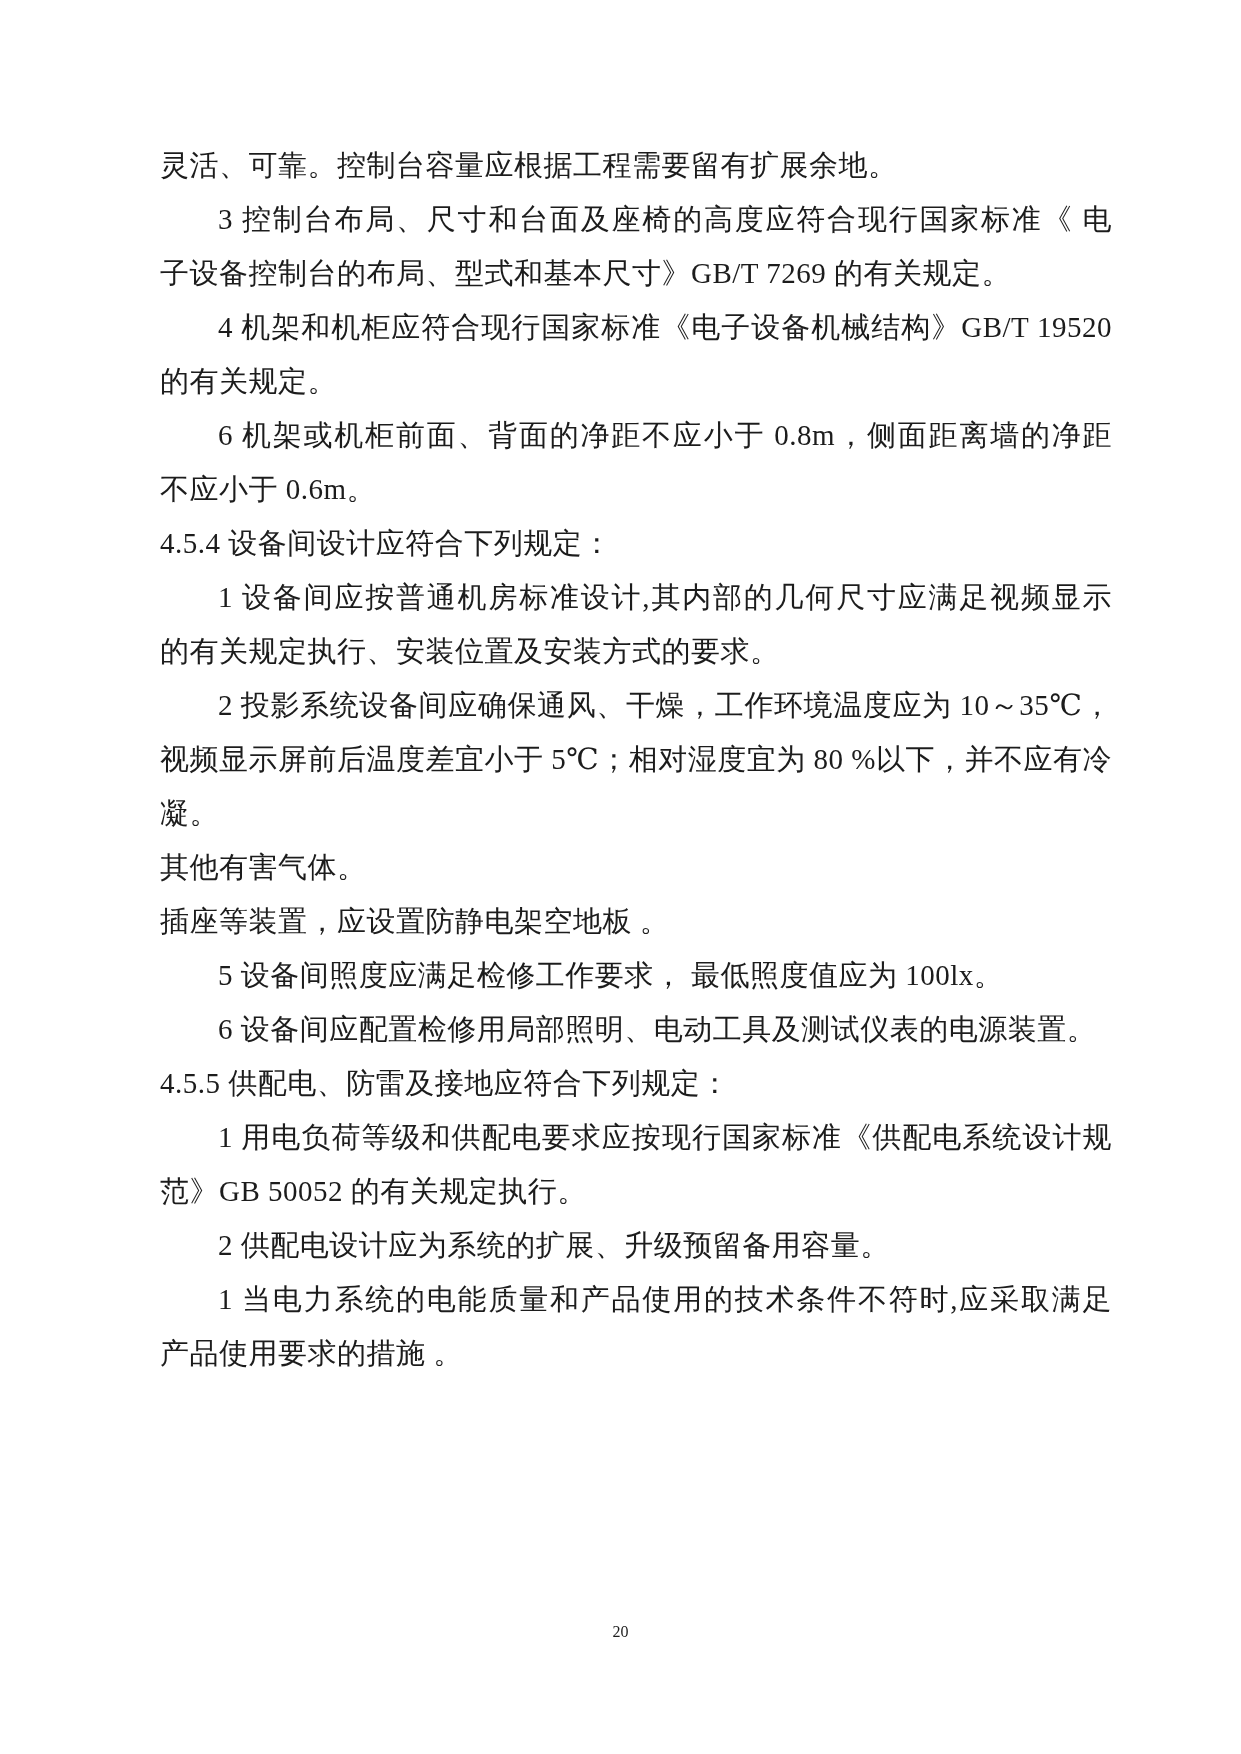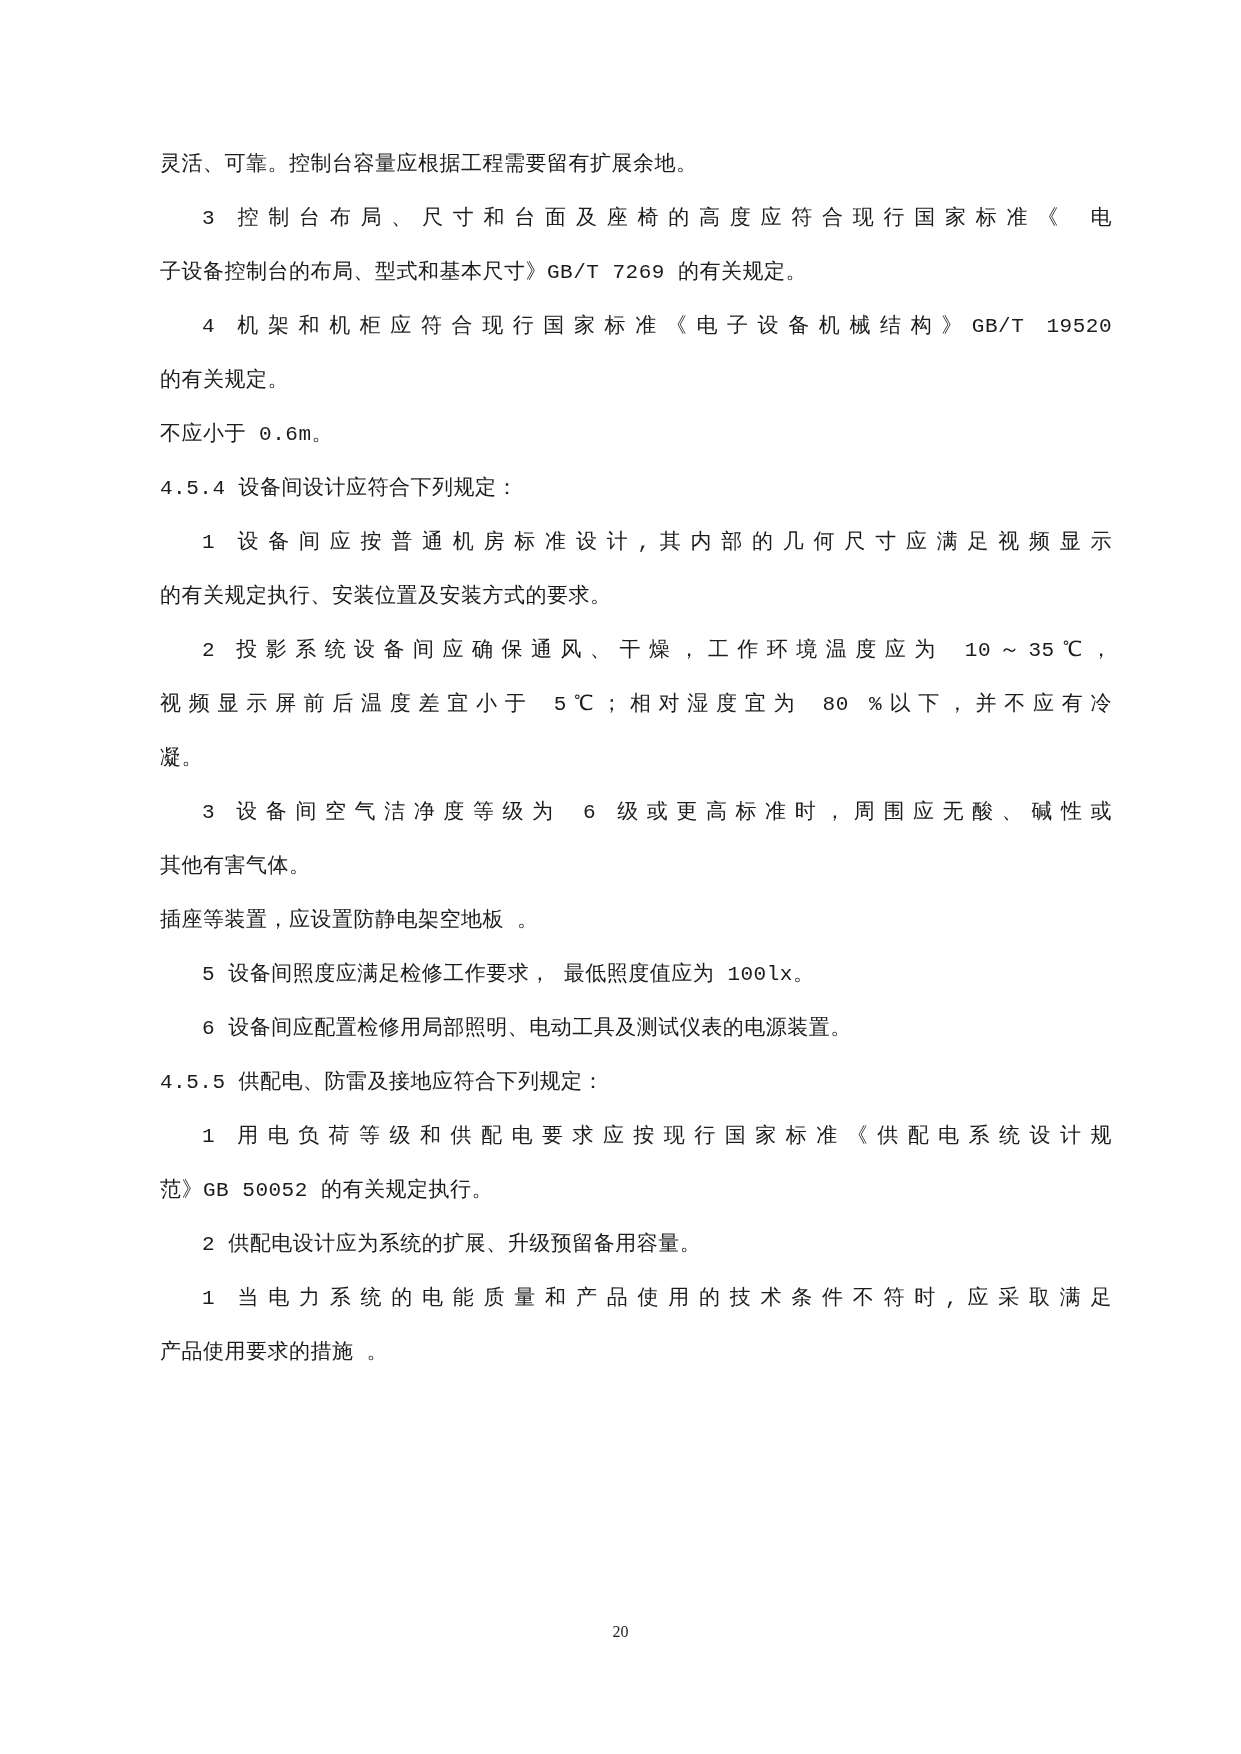--- a/index.html
+++ b/index.html
@@ -16,26 +16,25 @@
     color: #1c1c1c;
     overflow: hidden;
   }
   .text-block {
     position: absolute;
     top: 138px;
     left: 160px;
     width: 952px;
   }
   .line {
-    font-size: 21px;
+    font-size: 29px;
     line-height: 54px;
     height: 54px;
     white-space: nowrap;
     letter-spacing: 0.5px;
-    font-family: Liberation Mono, monospace;
   }
   .line.indent {
     text-indent: 2em;
   }
   .line.fill {
     white-space: normal;
     text-align: justify;
     text-align-last: justify;
   }
   .page-number {
@@ -51,28 +50,28 @@
 </head>
 <body>
 
 <div class="doc-page">
   <div class="text-block" id="lines-container">
       <div class="line">灵活、可靠。控制台容量应根据工程需要留有扩展余地。</div>
       <div class="line indent fill">3 控制台布局、尺寸和台面及座椅的高度应符合现行国家标准《 电</div>
       <div class="line">子设备控制台的布局、型式和基本尺寸》GB/T 7269 的有关规定。</div>
       <div class="line indent fill">4 机架和机柜应符合现行国家标准《电子设备机械结构》GB/T 19520</div>
       <div class="line">的有关规定。</div>
+      <div class="line indent fill">6 机架或机柜前面、背面的净距不应小于 0.8m，侧面距离墙的净距</div>
       <div class="line">不应小于 0.6m。</div>
       <div class="line">4.5.4 设备间设计应符合下列规定：</div>
       <div class="line indent fill">1 设备间应按普通机房标准设计,其内部的几何尺寸应满足视频显示</div>
       <div class="line">的有关规定执行、安装位置及安装方式的要求。</div>
       <div class="line indent fill">2 投影系统设备间应确保通风、干燥，工作环境温度应为 10～35℃，</div>
       <div class="line fill">视频显示屏前后温度差宜小于 5℃；相对湿度宜为 80 %以下，并不应有冷</div>
       <div class="line">凝。</div>
-      <div class="line indent fill">3 设备间空气洁净度等级为 6 级或更高标准时，周围应无酸、碱性或</div>
       <div class="line">其他有害气体。</div>
       <div class="line">插座等装置，应设置防静电架空地板 。</div>
       <div class="line indent">5 设备间照度应满足检修工作要求， 最低照度值应为 100lx。</div>
       <div class="line indent">6 设备间应配置检修用局部照明、电动工具及测试仪表的电源装置。</div>
       <div class="line">4.5.5 供配电、防雷及接地应符合下列规定：</div>
       <div class="line indent fill">1 用电负荷等级和供配电要求应按现行国家标准《供配电系统设计规</div>
       <div class="line">范》GB 50052 的有关规定执行。</div>
       <div class="line indent">2 供配电设计应为系统的扩展、升级预留备用容量。</div>
       <div class="line indent fill">1 当电力系统的电能质量和产品使用的技术条件不符时,应采取满足</div>
       <div class="line">产品使用要求的措施 。</div>

